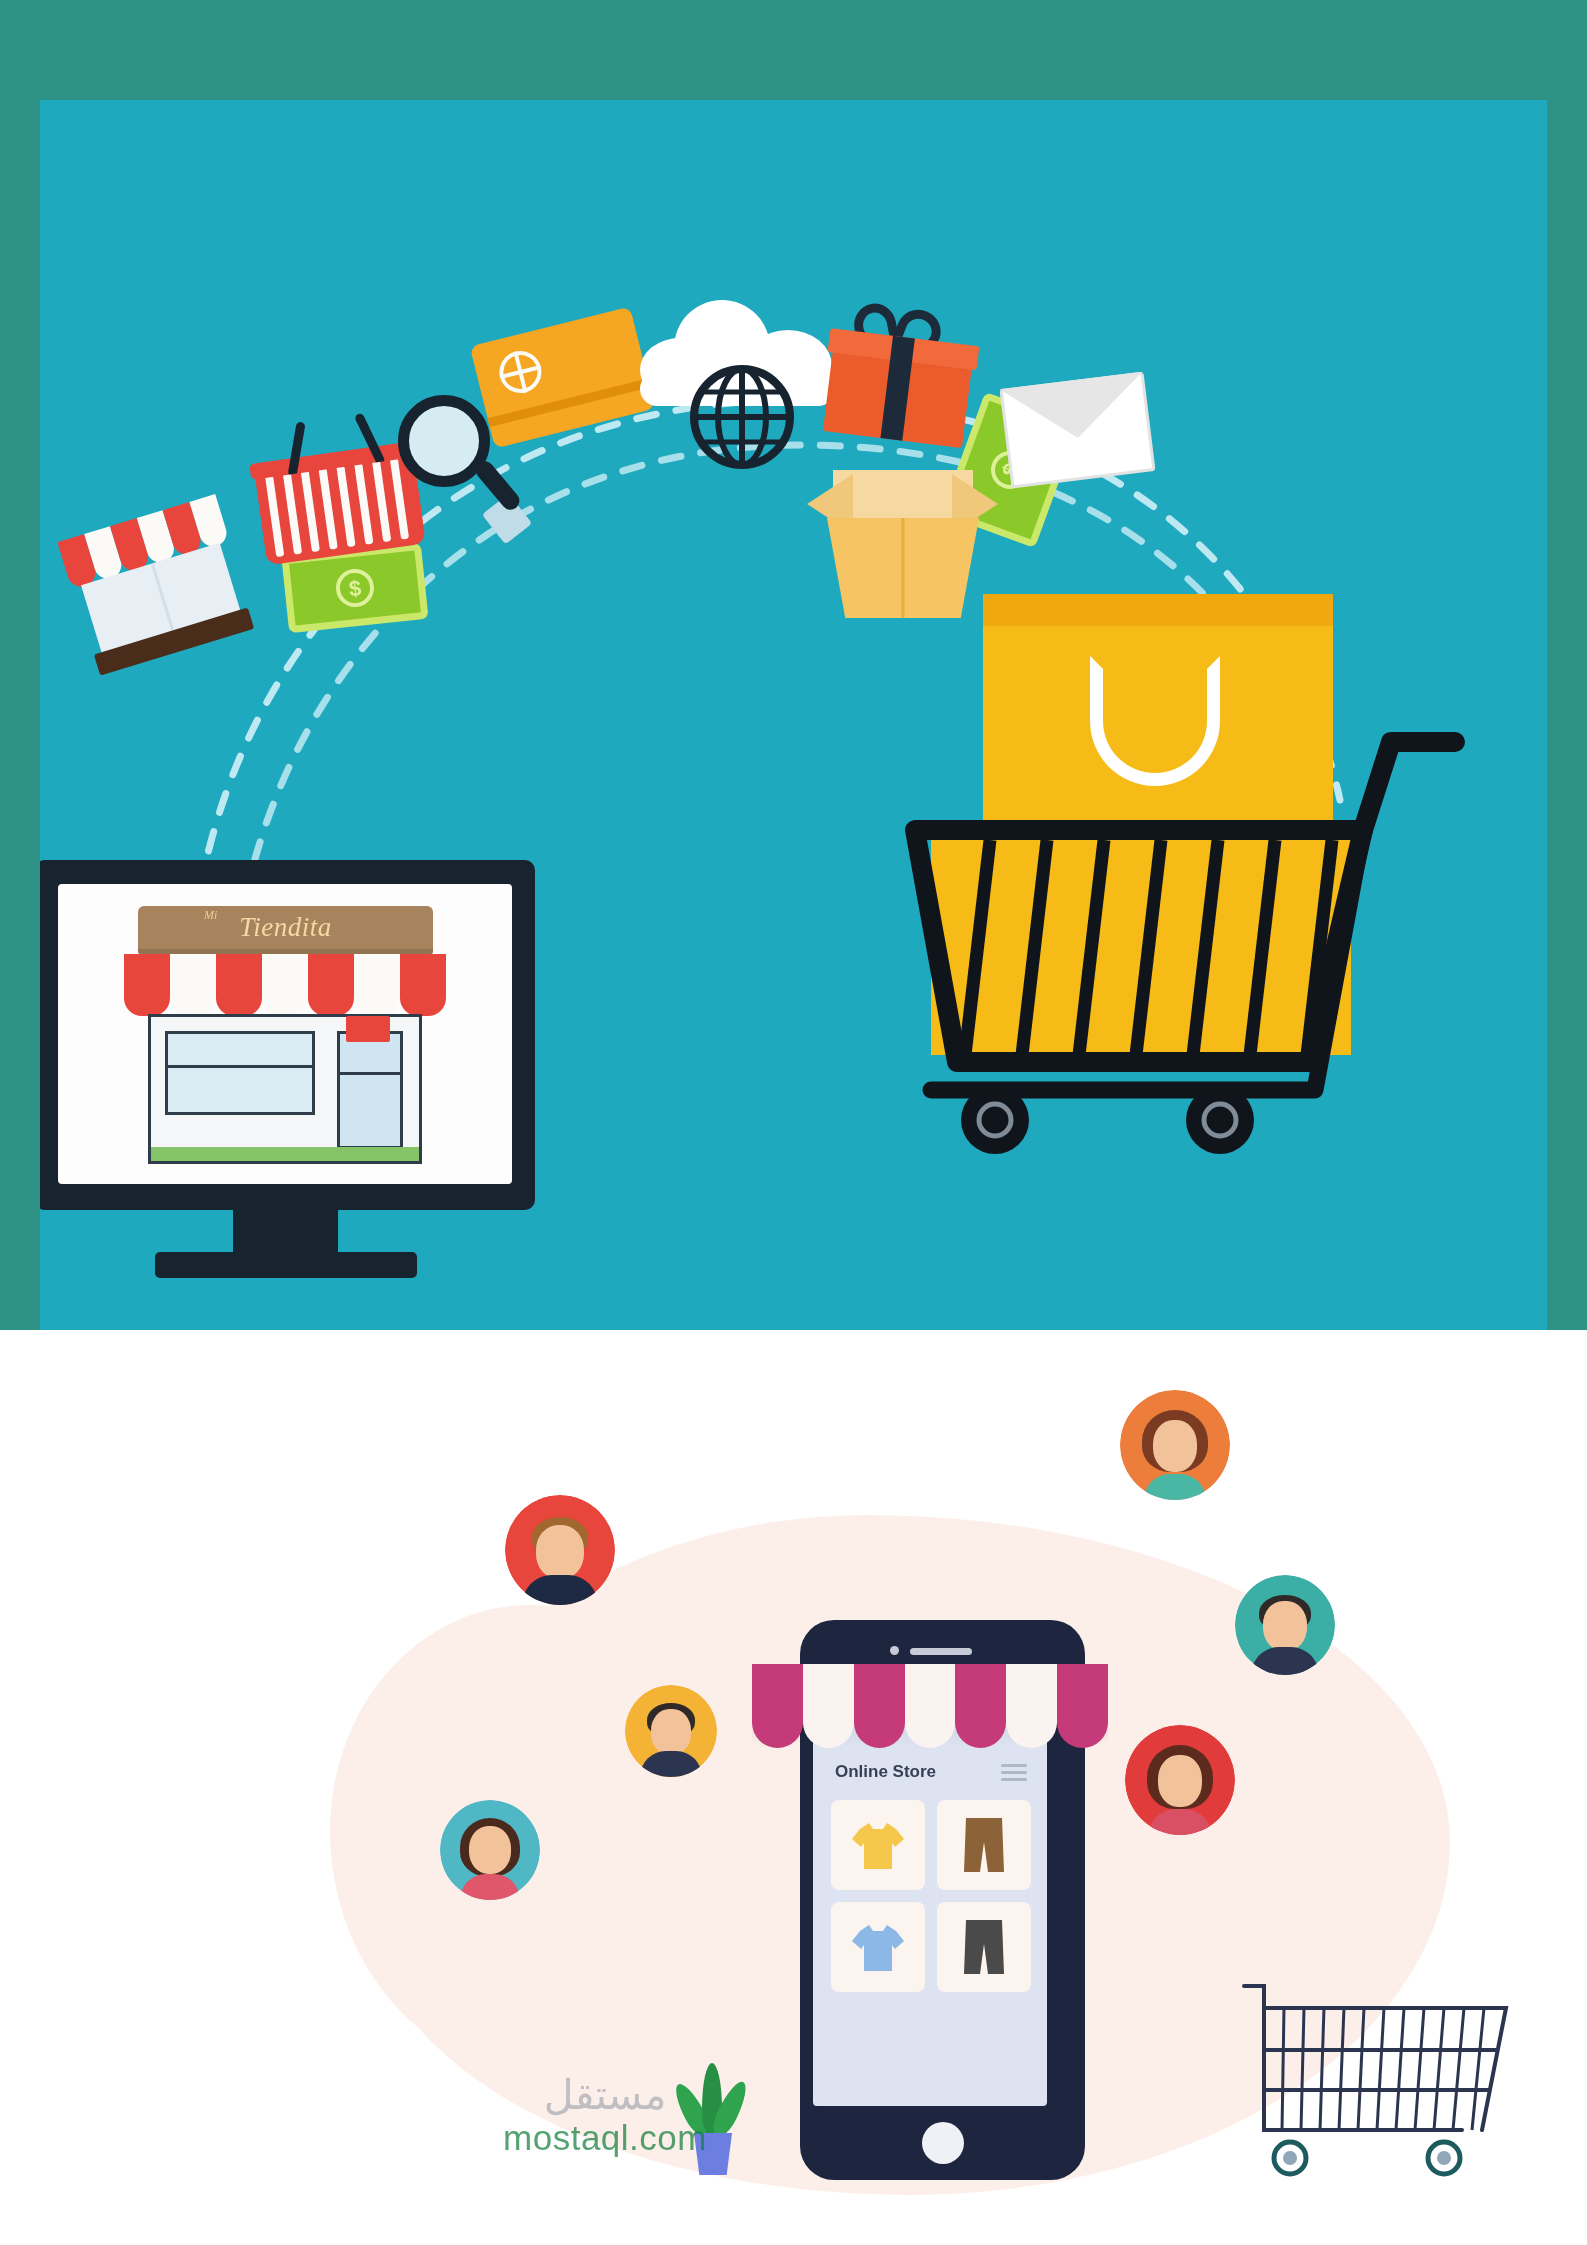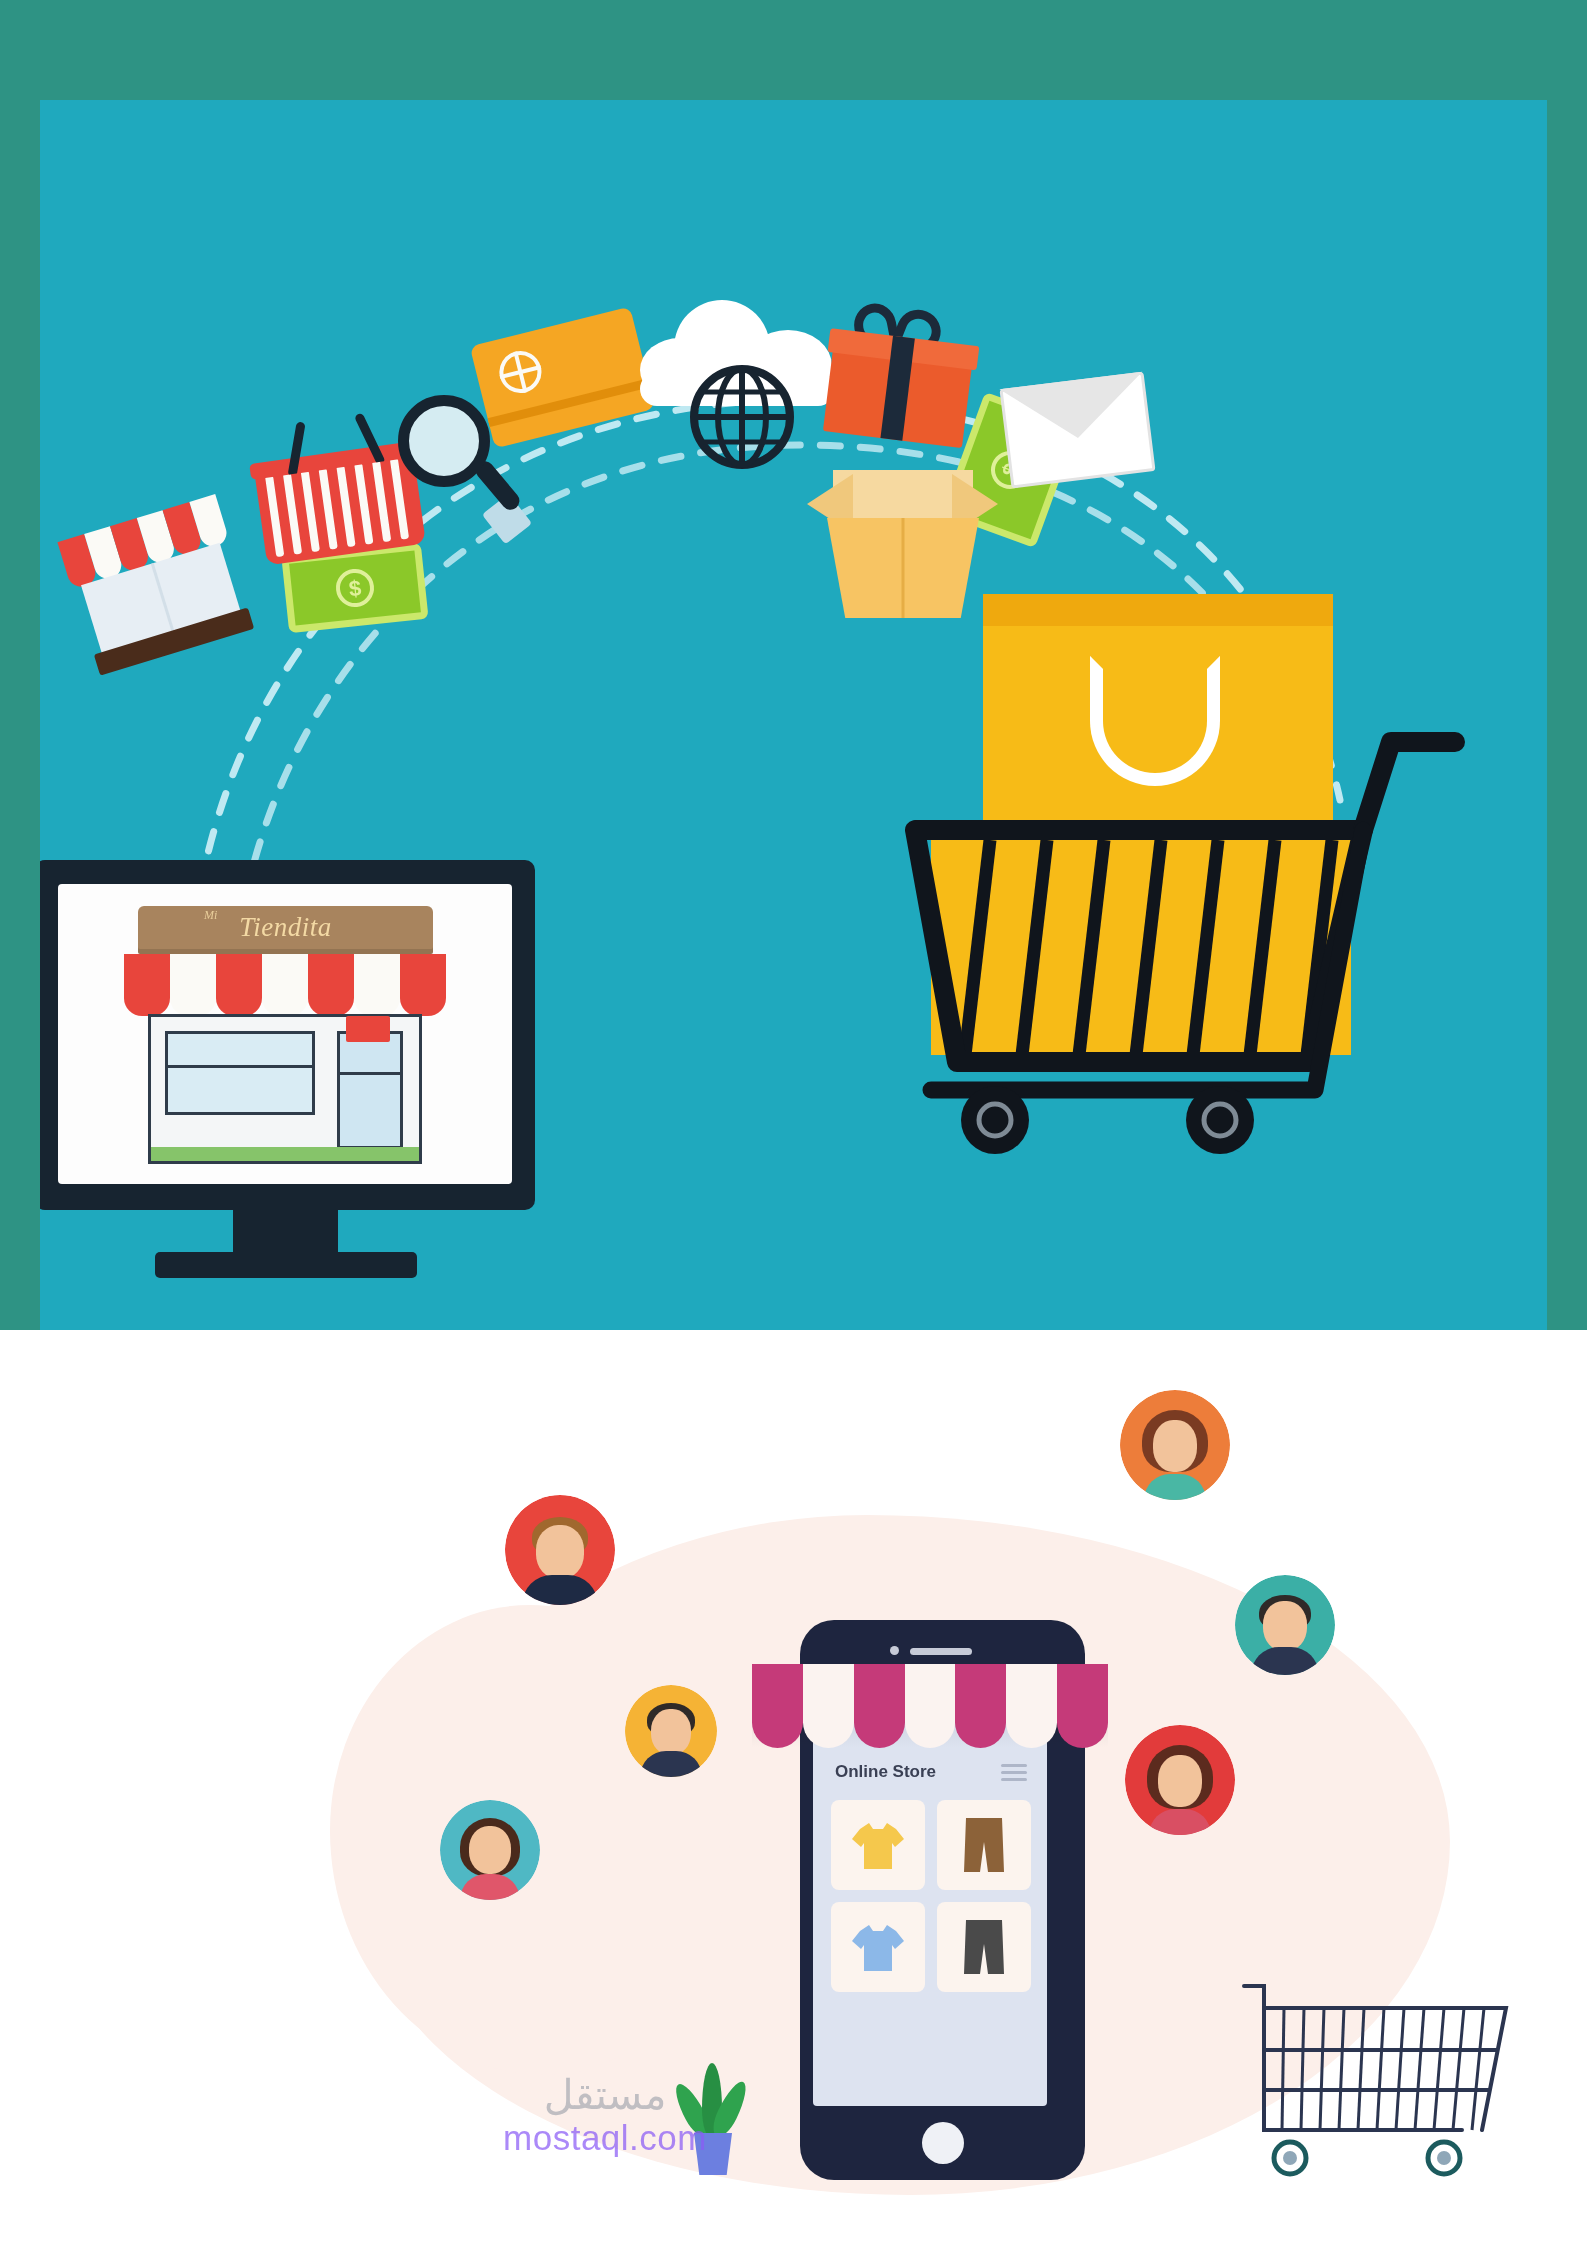--- a/index.html
+++ b/index.html
@@ -294,21 +294,21 @@
     background:#6C7FE0; clip-path:polygon(0 0,100% 0,86% 100%,14% 100%);
   }
   .leaf { position:absolute; bottom:36px; background:#2FA34E; border-radius:50% 50% 50% 50% / 60% 60% 40% 40%; }
 
   
   .bcart { position:absolute; left:1240px; top:650px; width:270px; height:210px; }
 
   
   .wm { position:absolute; left:465px; top:745px; width:280px; text-align:center; z-index:20; }
   .wm-ar { color:#A9ACB4; font-size:41px; opacity:.72; line-height:1; direction:rtl; }
-  .wm-en { color:#8b5cf6; font-size:35px; opacity:.72; line-height:1.25; letter-spacing:.5px; }
+  .wm-en { color:#15803d; font-size:35px; opacity:.72; line-height:1.25; letter-spacing:.5px; }
 </style>
 </head>
 <body>
 
 <div class="page">
 
   <div class="top-frame">
     <div class="top-canvas">
 
       <svg class="arc-svg" viewBox="0 0 1507 1230">

